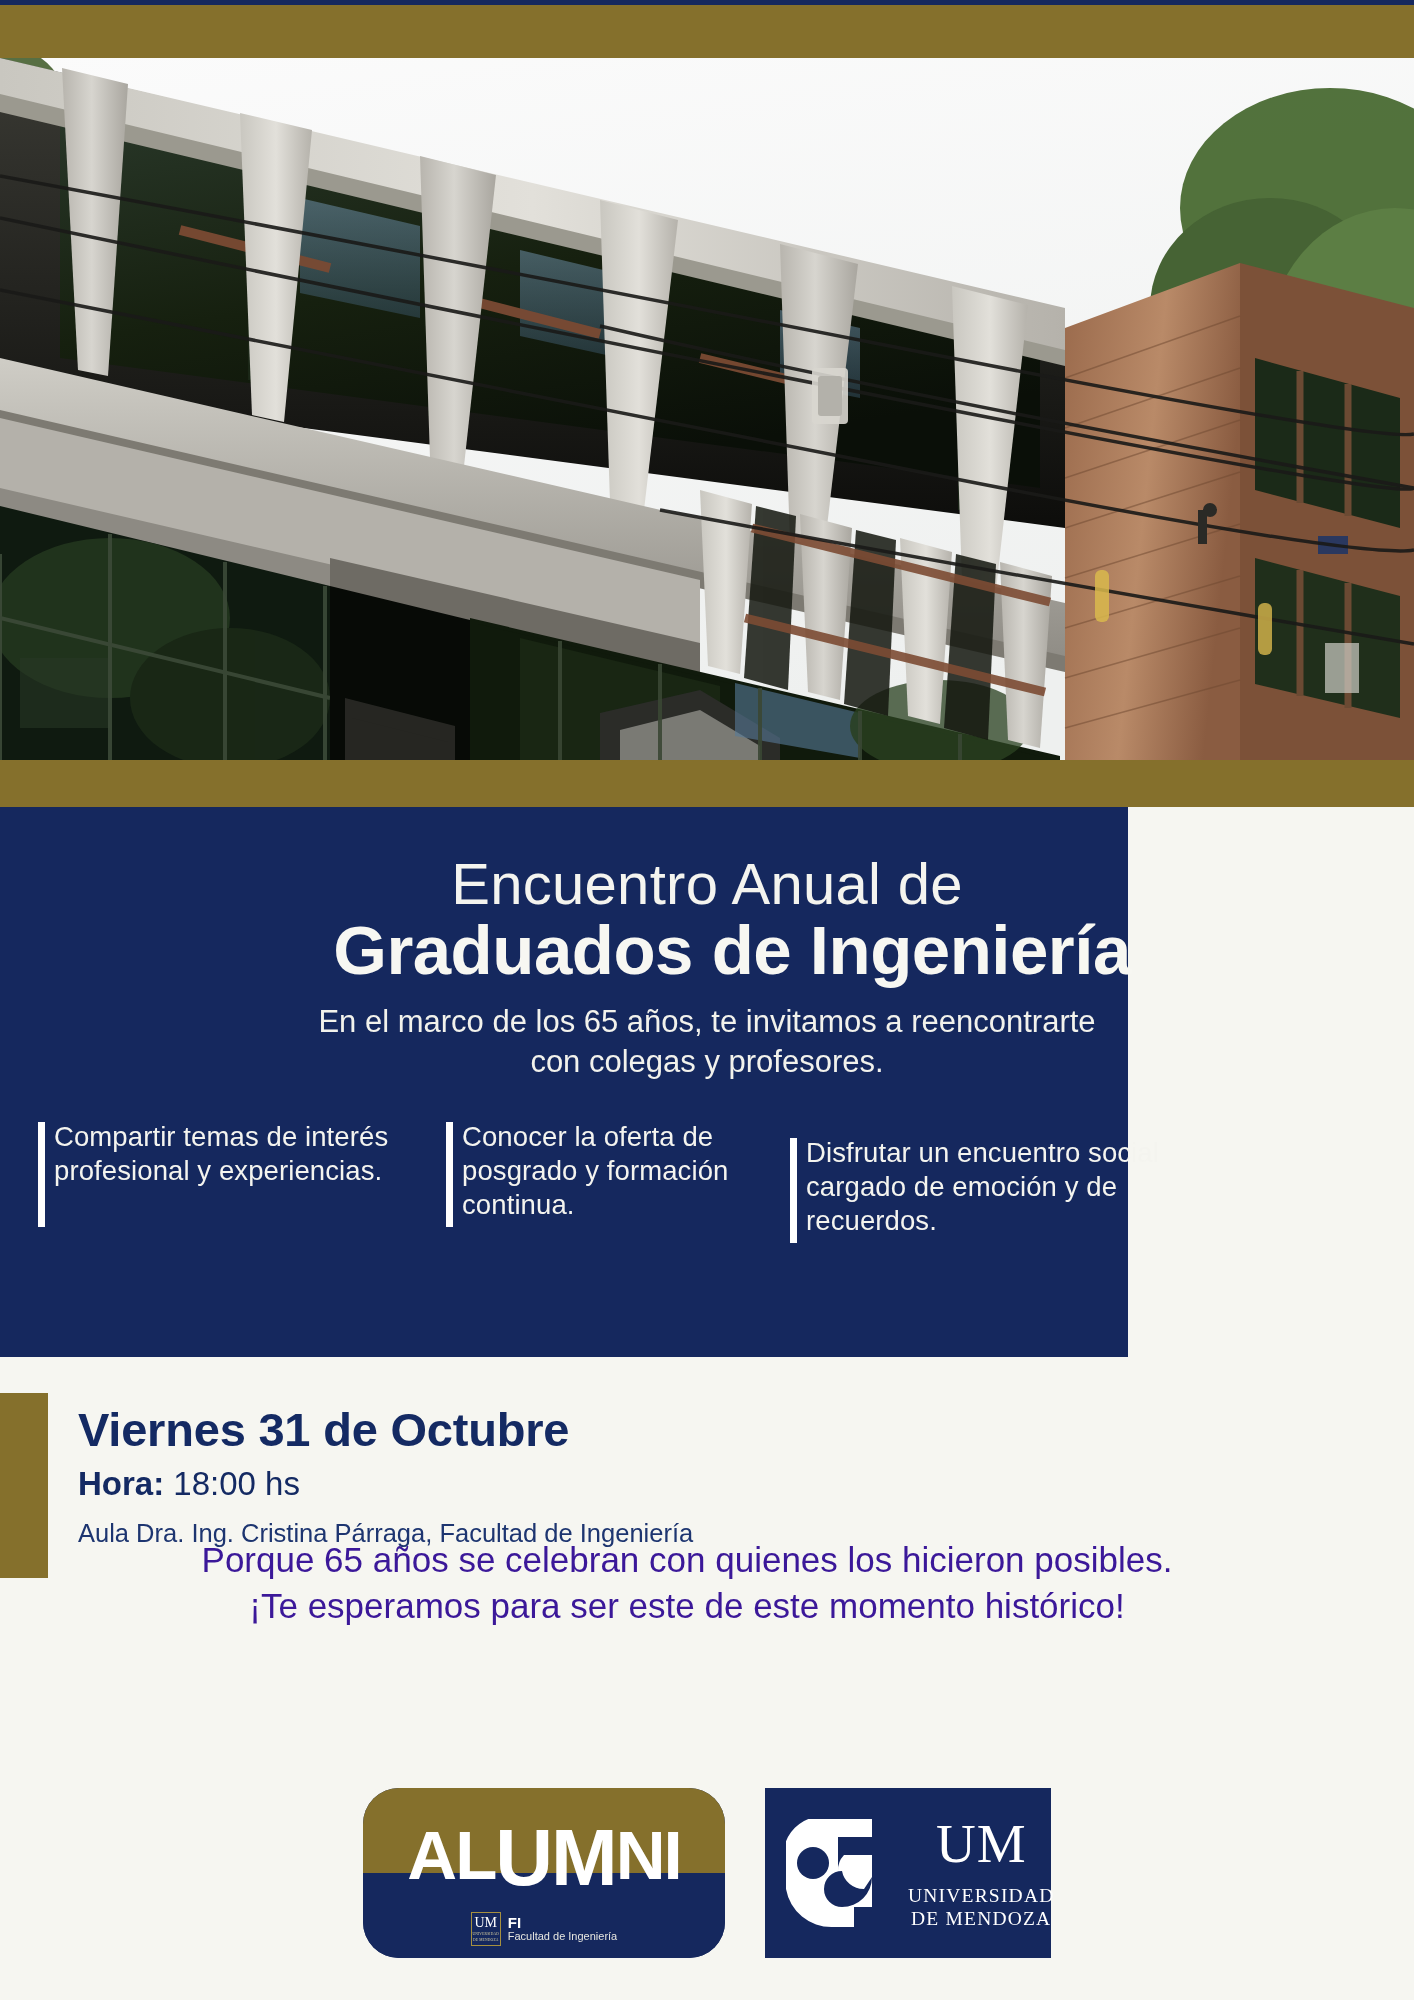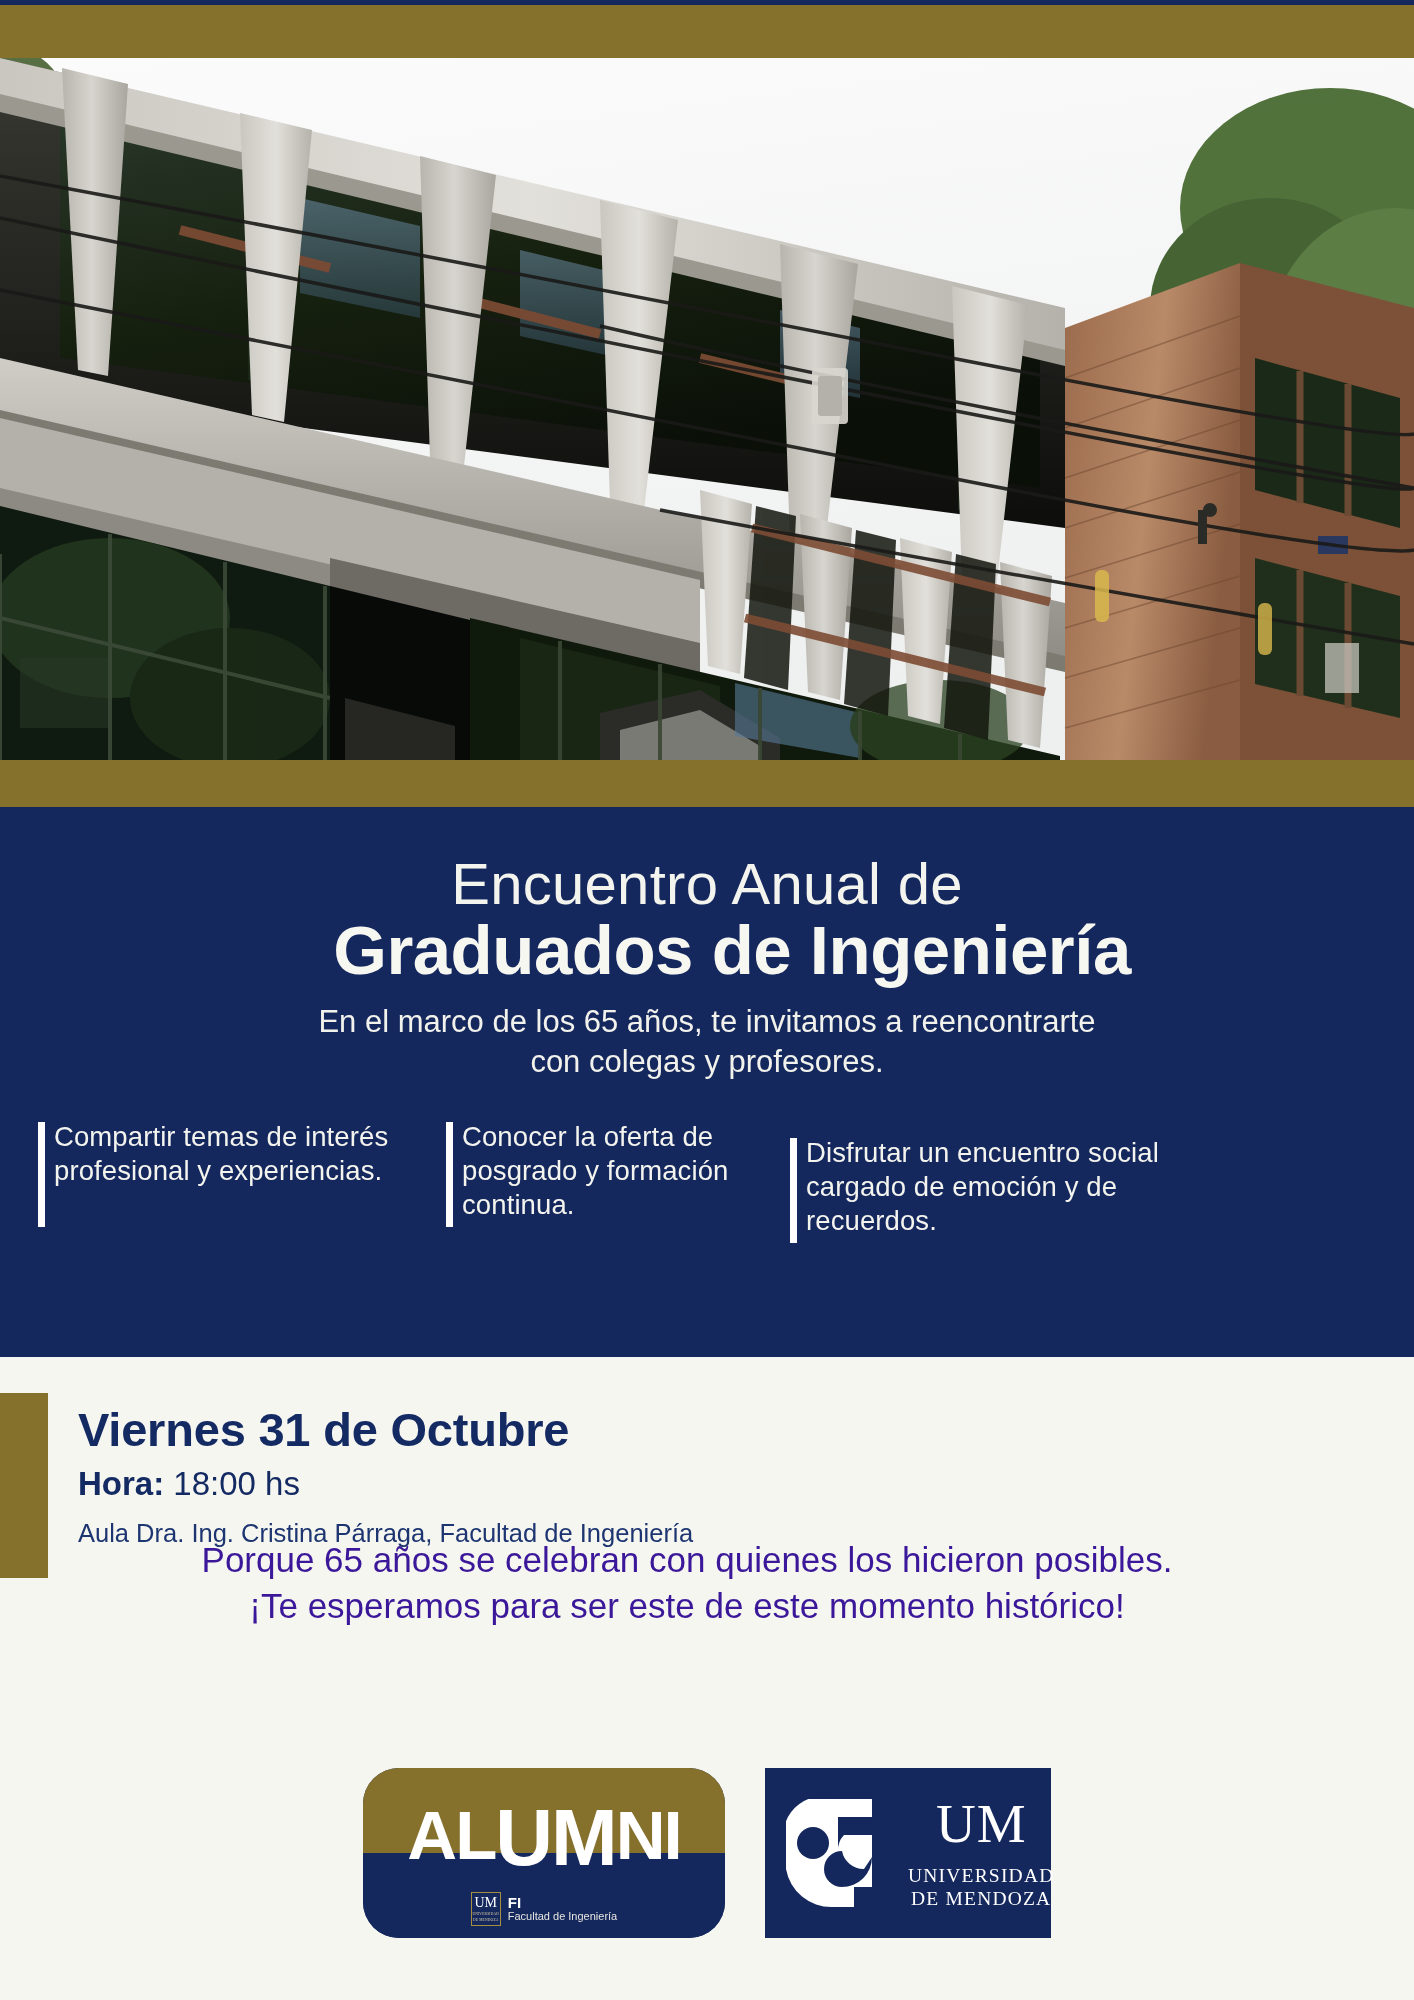--- a/index.html
+++ b/index.html
@@ -49,21 +49,21 @@
     width: 1414px; height: 702px;
     overflow: hidden;
     background: #2a2a28;
   }
   .photo-wrap svg { display: block; width: 1414px; height: 702px; }
 
   
   .navy-block {
     position: absolute;
     left: 0; top: 807px;
-    width: 1414px; height: 550px;
+    width: 1128px; height: 550px;
     background: #15285e;
   }
 
   .title-kicker {
     position: absolute;
     left: 0; top: 47px;
     width: 1414px;
     text-align: center;
     color: #f4f4ef;
     font-size: 58px;
@@ -171,21 +171,21 @@
   }
 
   
   .logos {
     position: absolute;
     left: 0; top: 1768px;
     width: 1414px;
     height: 190px;
     display: flex;
     justify-content: center;
-    align-items: flex-start;
+    align-items: flex-end;
     gap: 40px;
   }
 
   
   .alumni-logo {
     position: relative;
     width: 362px;
     height: 170px;
     border-radius: 36px;
     overflow: hidden;

